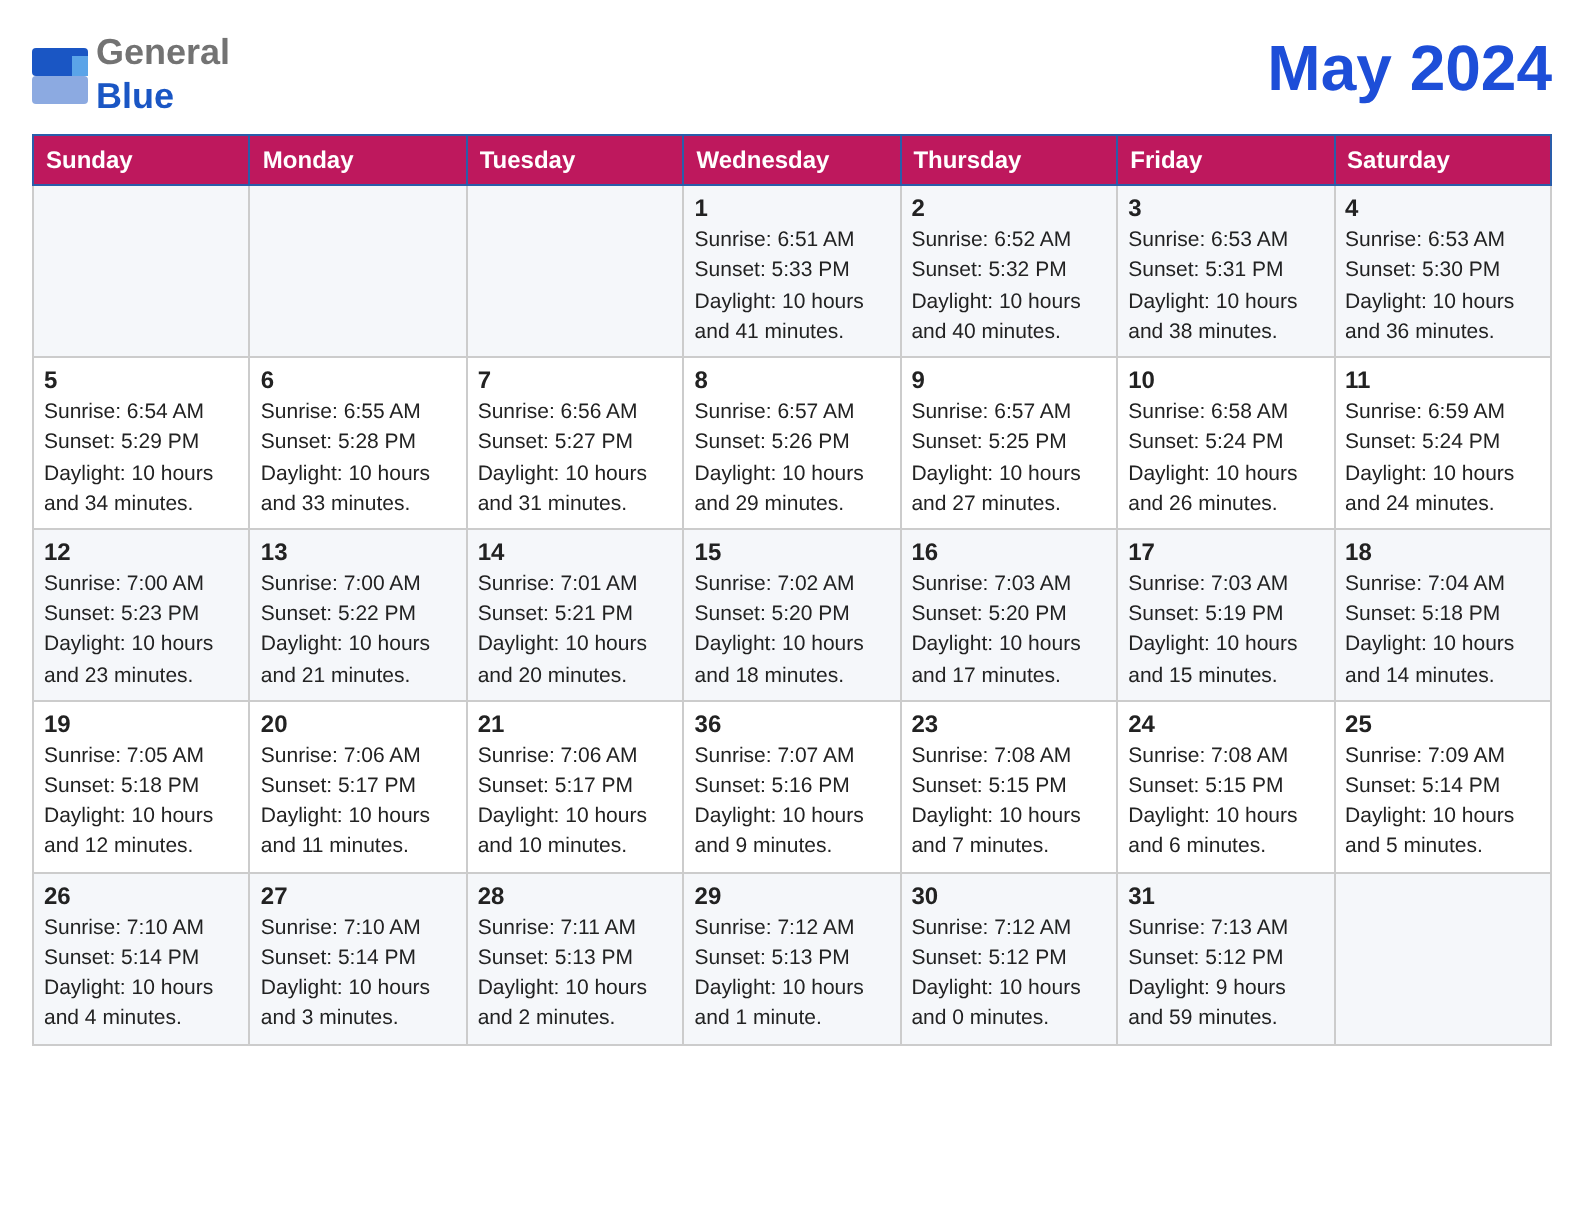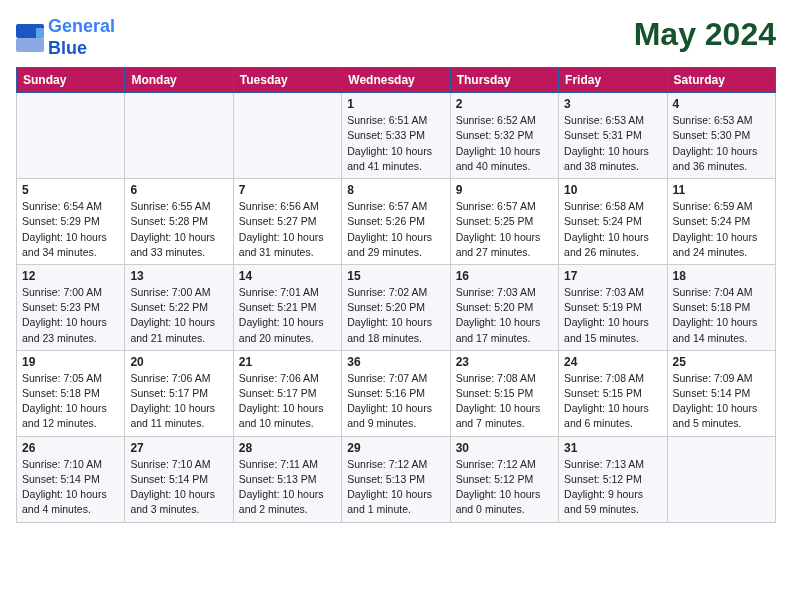--- a/index.html
+++ b/index.html
@@ -19,33 +19,33 @@
     .logo {
       display: flex;
       align-items: center;
       gap: 4px;
     }
     .logo-text {
       font-size: 18px;
       font-weight: bold;
       line-height: 1.2;
     }
-    .logo-general { color: #3b82f6; }
+    .logo-general { color: #737373; }
     .logo-blue { color: #1a56c4; }
     .logo-icon {
       width: 28px;
       height: 28px;
     }
     .title-block {
       text-align: right;
     }
     .month-title {
       font-size: 32px;
       font-weight: bold;
-      color: #14532d;
+      color: #1d4ed8;
     }
     .location {
       font-size: 14px;
       color: #333;
       font-style: italic;
     }
     table {
       width: 100%;
       border-collapse: collapse;
       font-size: 11px;

